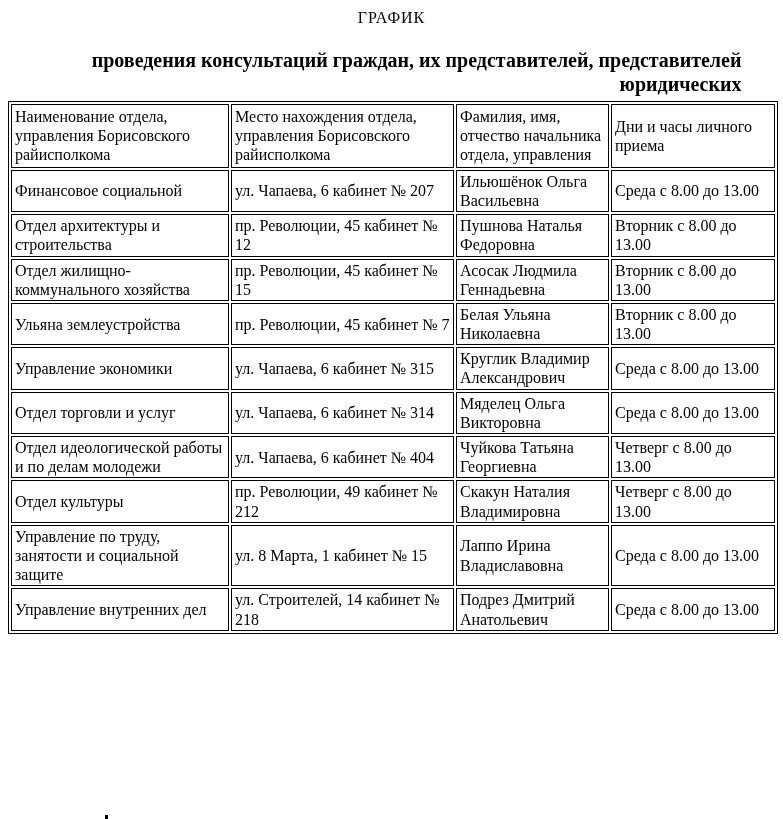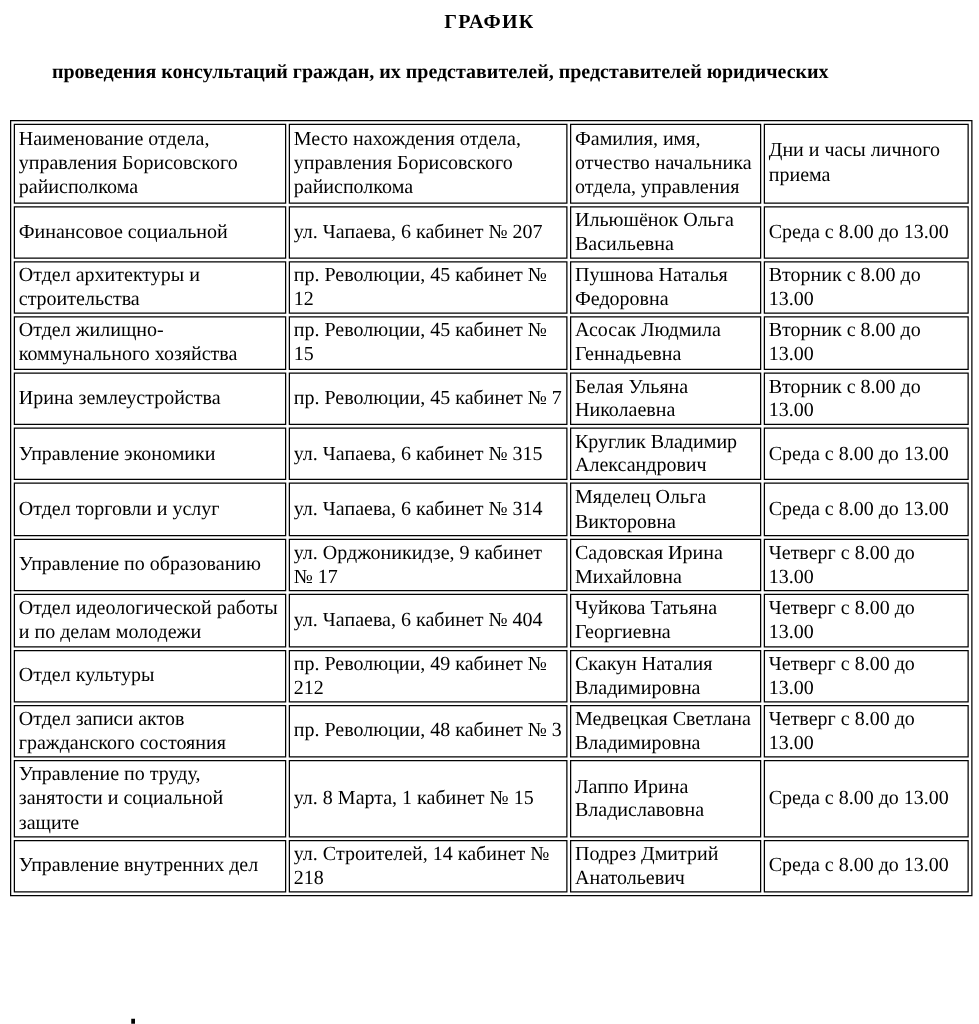--- a/index.html
+++ b/index.html
@@ -14,30 +14,30 @@
     position: relative;
     min-height: 819px;
   }
   .page {
     width: 783px;
     position: relative;
   }
   .title {
     text-align: center;
     font-size: 16px;
-    font-weight: bold;
+    font-weight: normal;
     margin: 9px 0 0 0;
     letter-spacing: 1px;
   }
   .subtitle {
-    text-align: left;
-    font-size: 16px;
+    text-align: right;
+    font-size: 20px;
     font-weight: bold;
     line-height: 1.22;
-    margin: 21px auto 28px auto;
+    margin: 21px auto 4px auto;
     width: 700px;
   }
   table.schedule {
     border-collapse: separate;
     border-spacing: 2px;
     border: 1px solid #000000;
     margin-left: 8px;
     width: 766px;
     table-layout: fixed;
     background: #ffffff;
@@ -109,59 +109,47 @@
           <td>Пушнова Наталья Федоровна</td>
           <td>Вторник с 8.00 до 13.00</td>
         </tr>
         <tr>
           <td>Отдел жилищно-коммунального хозяйства</td>
           <td>пр. Революции, 45 кабинет № 15</td>
           <td>Асосак Людмила Геннадьевна</td>
           <td>Вторник с 8.00 до 13.00</td>
         </tr>
         <tr>
-          <td>Ирина землеустройства</td>
+          <td>Ульяна землеустройства</td>
           <td>пр. Революции, 45 кабинет № 7</td>
           <td>Белая Ульяна Николаевна</td>
           <td>Вторник с 8.00 до 13.00</td>
         </tr>
         <tr>
           <td>Управление экономики</td>
           <td>ул. Чапаева, 6 кабинет № 315</td>
           <td>Круглик Владимир Александрович</td>
           <td>Среда с 8.00 до 13.00</td>
         </tr>
         <tr>
           <td>Отдел торговли и услуг</td>
           <td>ул. Чапаева, 6 кабинет № 314</td>
           <td>Мяделец Ольга Викторовна</td>
           <td>Среда с 8.00 до 13.00</td>
         </tr>
         <tr>
-          <td>Управление по образованию</td>
-          <td>ул. Орджоникидзе, 9 кабинет № 17</td>
-          <td>Садовская Ирина Михайловна</td>
-          <td>Четверг с 8.00 до 13.00</td>
-        </tr>
-        <tr>
           <td>Отдел идеологической работы и по делам молодежи</td>
           <td>ул. Чапаева, 6 кабинет № 404</td>
           <td>Чуйкова Татьяна Георгиевна</td>
           <td>Четверг с 8.00 до 13.00</td>
         </tr>
         <tr>
           <td>Отдел культуры</td>
           <td>пр. Революции, 49 кабинет № 212</td>
           <td>Скакун Наталия Владимировна</td>
-          <td>Четверг с 8.00 до 13.00</td>
-        </tr>
-        <tr>
-          <td>Отдел записи актов гражданского состояния</td>
-          <td>пр. Революции, 48 кабинет № 3</td>
-          <td>Медвецкая Светлана Владимировна</td>
           <td>Четверг с 8.00 до 13.00</td>
         </tr>
         <tr>
           <td>Управление по труду, занятости и социальной защите</td>
           <td>ул. 8 Марта, 1 кабинет № 15</td>
           <td>Лаппо Ирина Владиславовна</td>
           <td>Среда с 8.00 до 13.00</td>
         </tr>
         <tr>
           <td>Управление внутренних дел</td>

